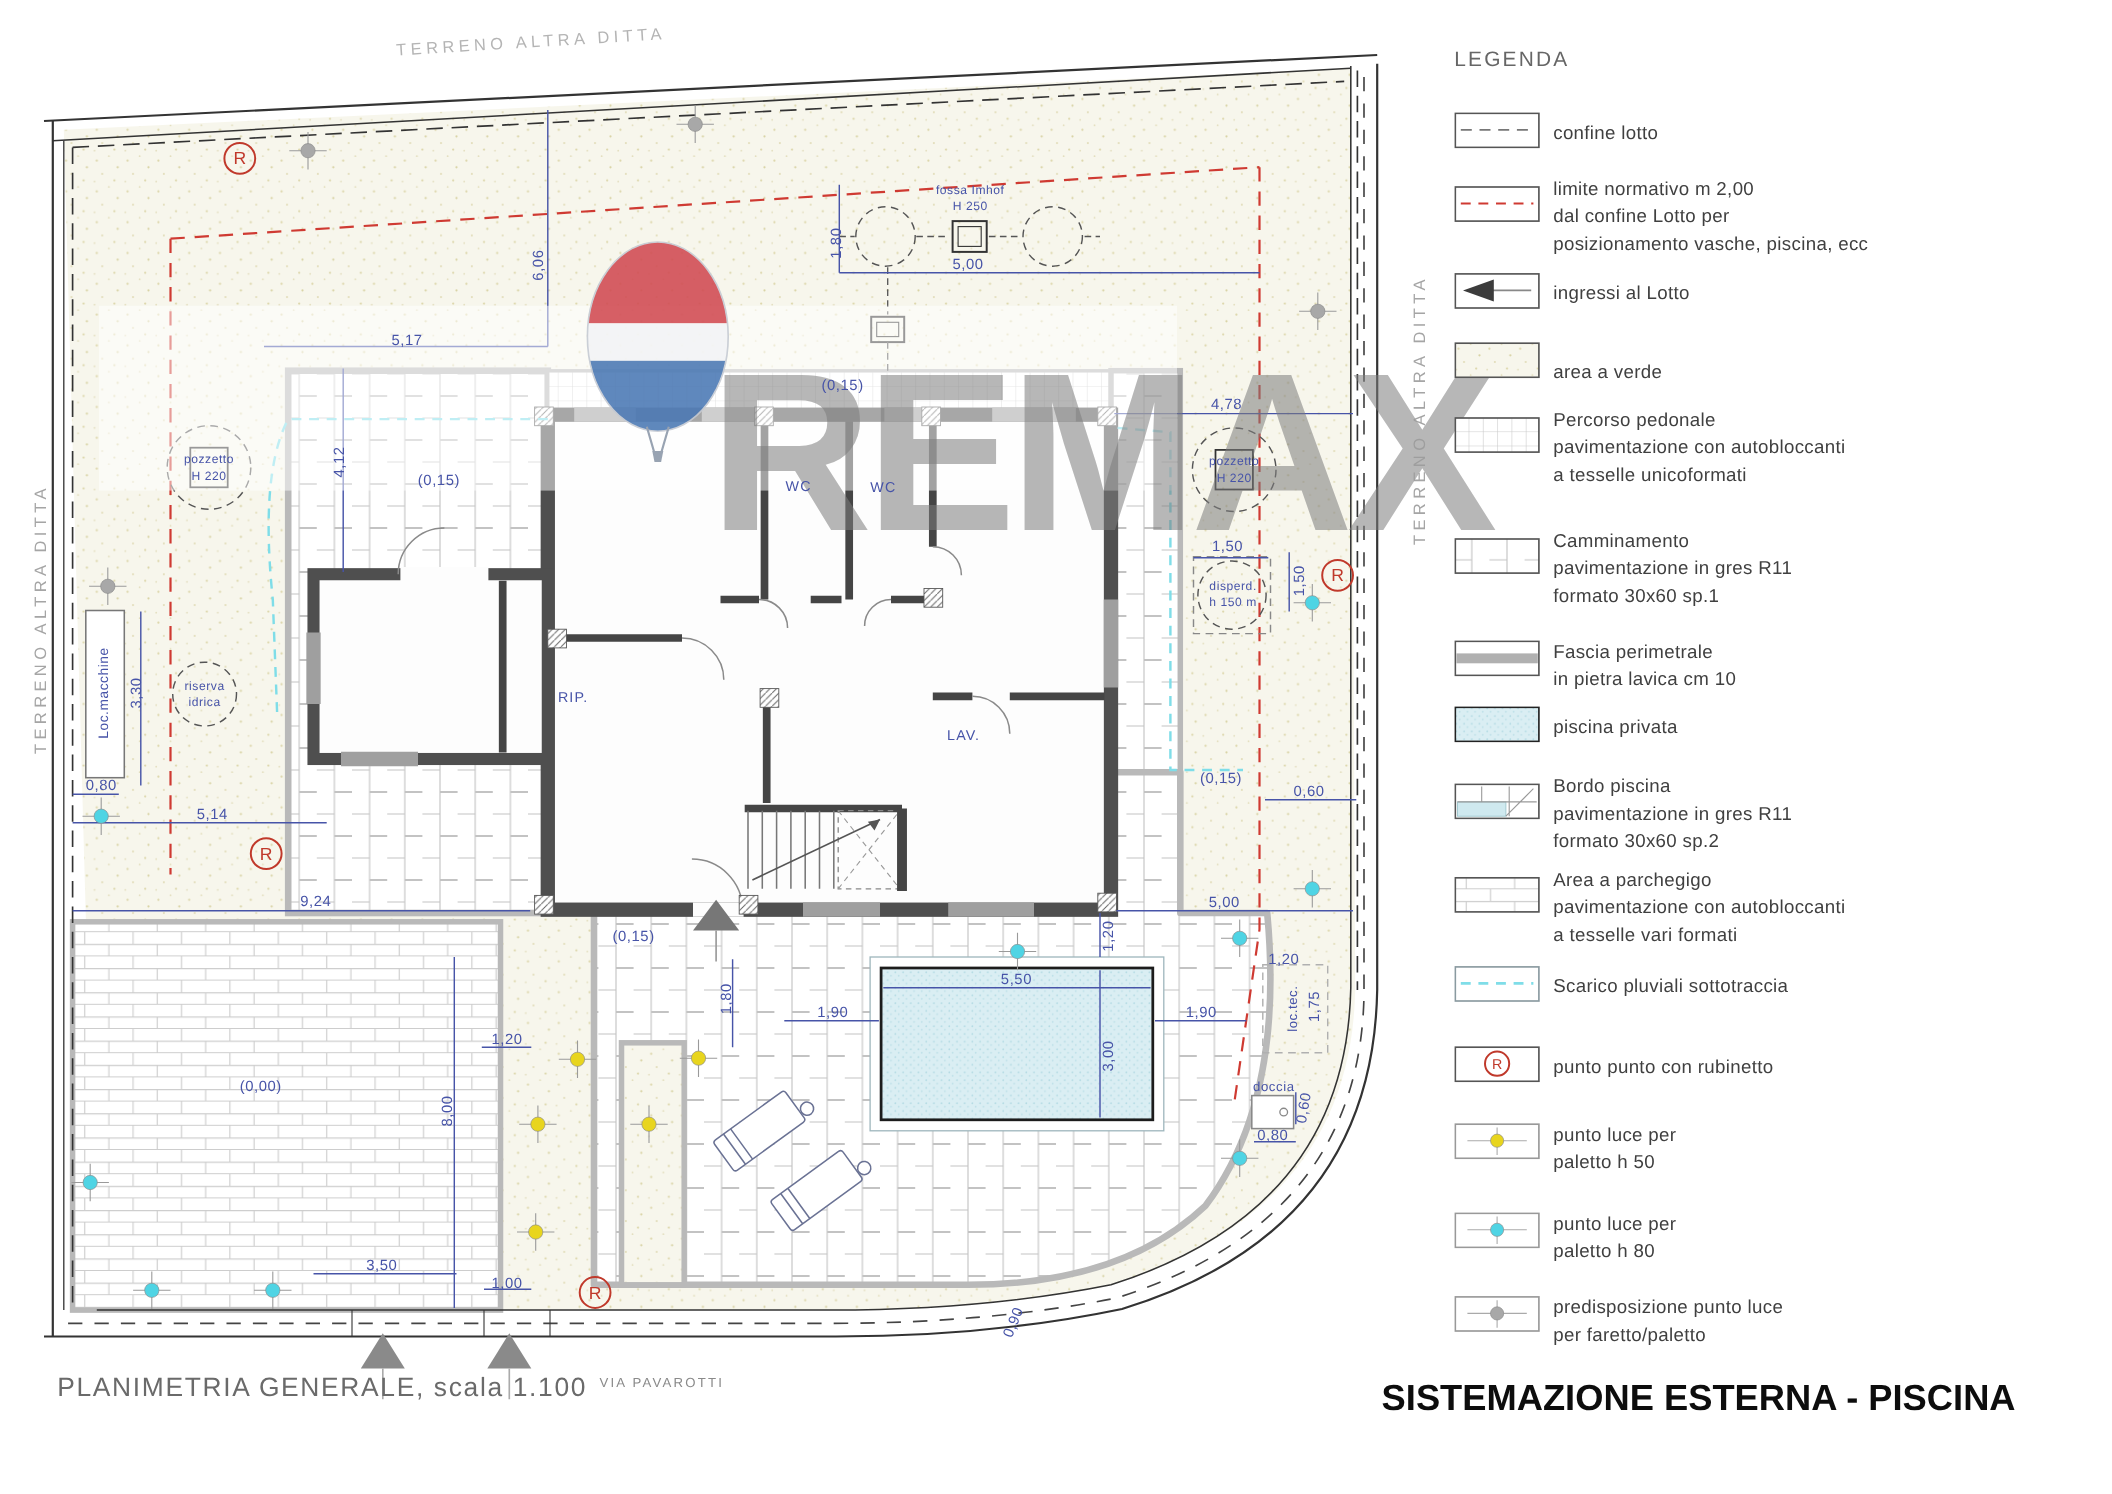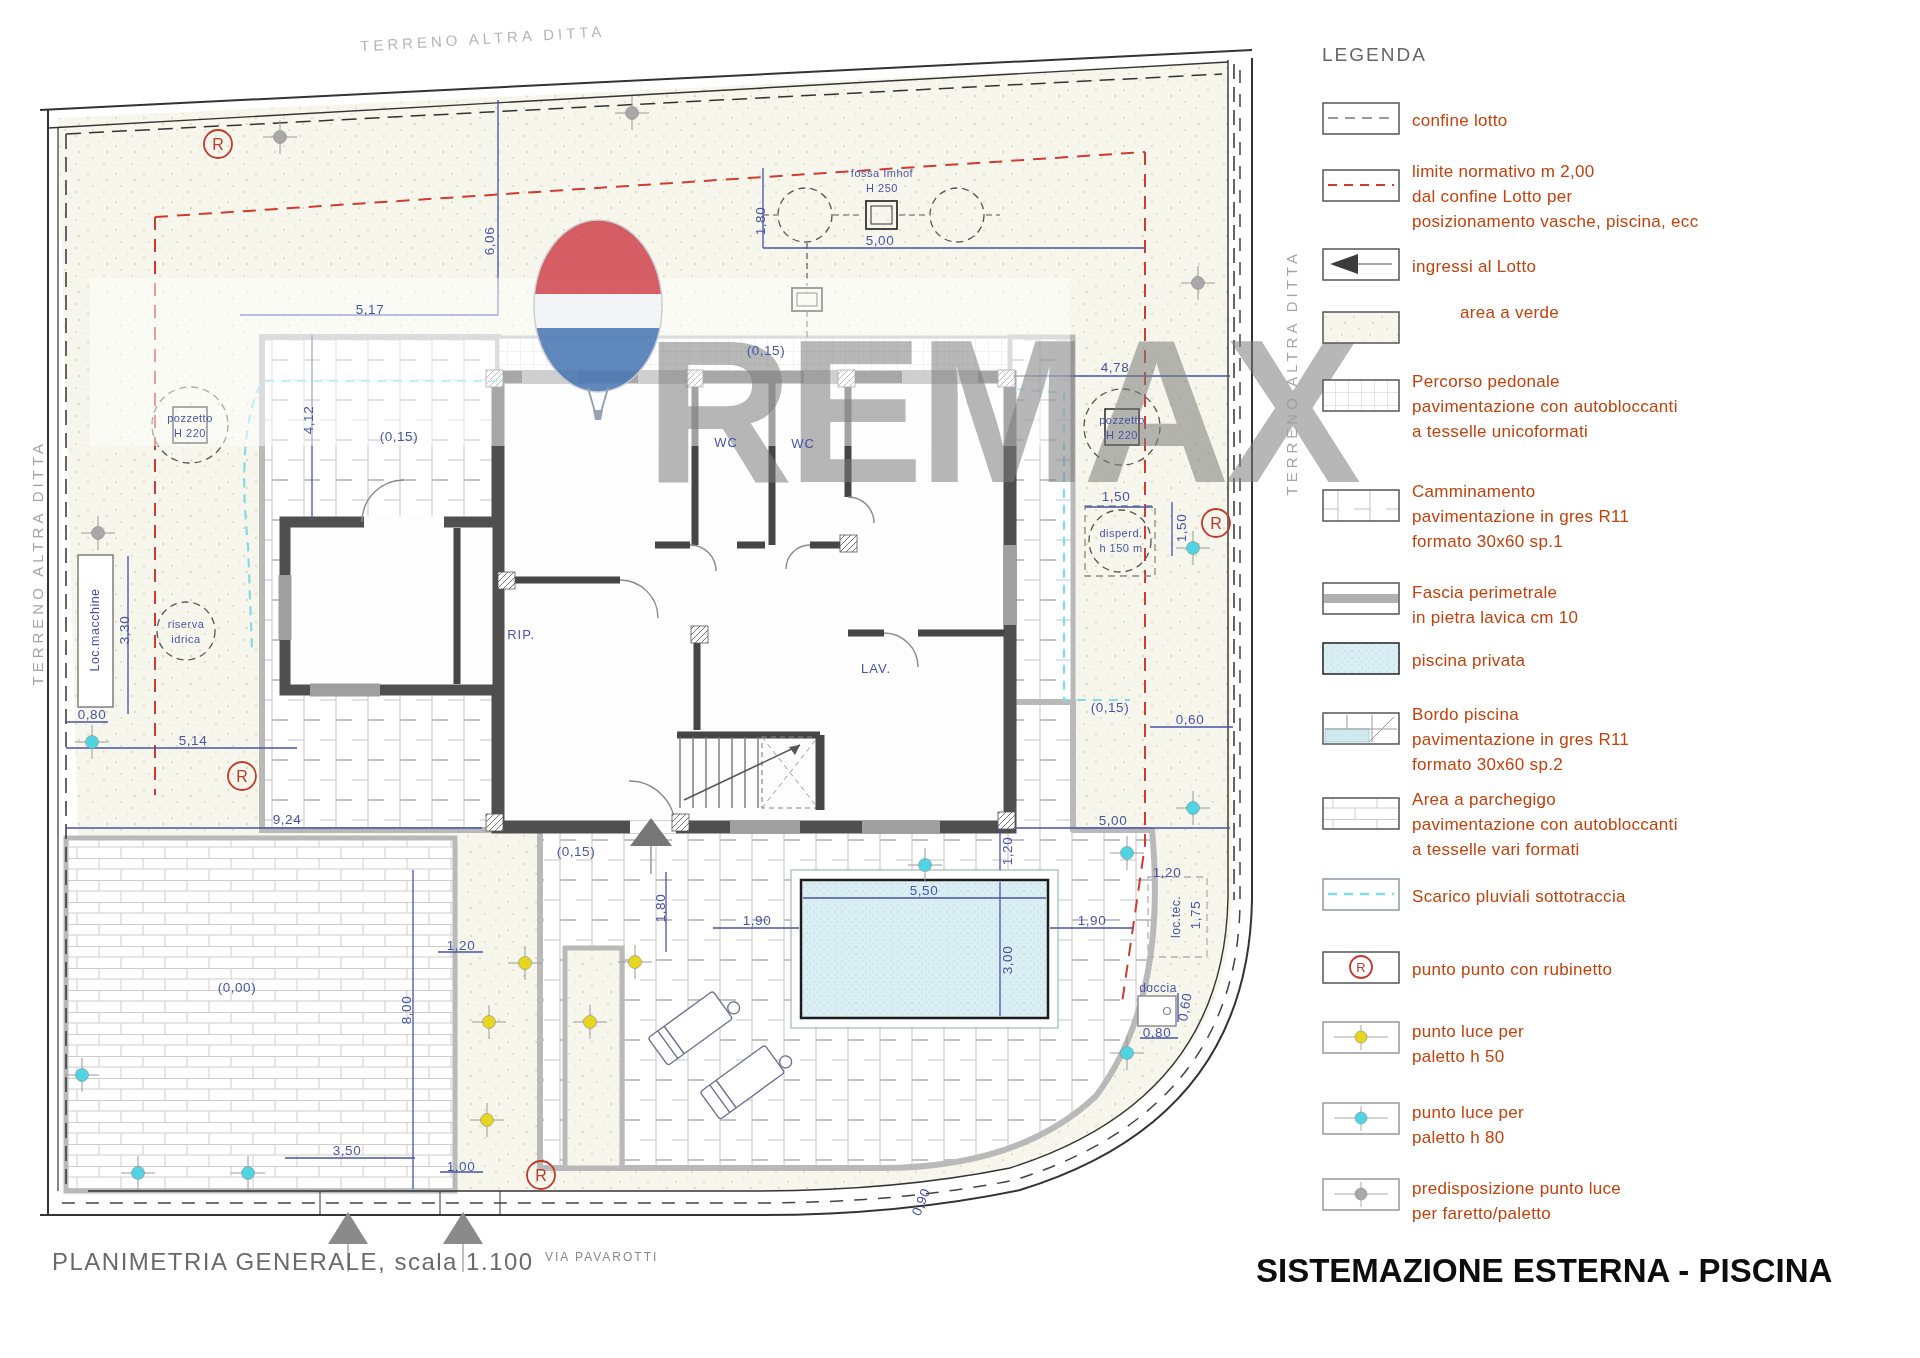--- a/index.html
+++ b/index.html
@@ -12,21 +12,21 @@
   .feat{font-size:11px;}
   .room{font-size:13px;letter-spacing:1px;}
   .dim{position:absolute;color:#4754a8;font-size:13.5px;white-space:nowrap;
        transform:translate(-50%,-50%);letter-spacing:.5px;}
   .terreno{position:absolute;color:#9c9c9c;font-size:15px;letter-spacing:4px;white-space:nowrap;opacity:.9;}
   .vrot{transform:translate(-50%,-50%) rotate(-90deg);}
   #plan-title{position:absolute;left:52px;top:1248px;font-size:24px;color:#6a6a6a;letter-spacing:1.5px;}
   #street-label{position:absolute;left:533px;top:1250px;font-size:12px;color:#8a8a8a;letter-spacing:2px;margin-left:12px;}
   #sheet-title{position:absolute;left:1256px;top:1252px;font-size:33px;font-weight:bold;color:#0d0d0d;letter-spacing:0;}
   #legend-title{position:absolute;left:1322px;top:44px;font-size:19px;color:#666;letter-spacing:2px;}
-  .legend-row-text{position:absolute;left:1412px;color:#c2410c;font-size:17px;line-height:25px;white-space:nowrap;letter-spacing:.3px;}
+  .legend-row-text{position:absolute;left:1412px;color:#404040;font-size:17px;line-height:25px;white-space:nowrap;letter-spacing:.3px;}
   .legend-swatch{position:absolute;left:1322px;}
 </style>
 </head>
 <body>
 
 <div id="stage">
 
 <svg id="plan-svg" class="abs" style="left:0;top:0" width="1920" height="1358" viewBox="0 0 1920 1358">
   <defs>
     <pattern id="speckle" width="28" height="28" patternUnits="userSpaceOnUse">
@@ -379,21 +379,21 @@
           <path d="M34,16H70" stroke="#888" stroke-width="1.6"></path>
           <polygon points="8,16 36,6 36,26" fill="#3c3c3c"></polygon>
         </svg></div>
       <div class="legend-row-text" style="top: 254px;">
         <div>ingressi al Lotto</div>
       </div>
       <div class="legend-swatch" style="top: 311px;"><svg width="78" height="33" viewBox="0 0 78 33">
           <rect x="1" y="1" width="76" height="31" fill="url(#speckle)"></rect>
           <rect x="1" y="1" width="76" height="31" fill="none" stroke="#555" stroke-width="1.5"></rect>
         </svg></div>
-      <div class="legend-row-text" style="top: 300px; margin-left: 48px;">
+      <div class="legend-row-text" style="top: 326px;">
         <div>area a verde</div>
       </div>
       <div class="legend-swatch" style="top: 379px;"><svg width="78" height="33" viewBox="0 0 78 33">
           <rect x="1" y="1" width="76" height="31" fill="url(#grid)"></rect>
           <rect x="1" y="1" width="76" height="31" fill="none" stroke="#555" stroke-width="1.5"></rect>
         </svg></div>
       <div class="legend-row-text" style="top: 369px;">
         <div>Percorso pedonale</div>
         <div>pavimentazione con autobloccanti</div>
         <div>a tesselle unicoformati</div>

